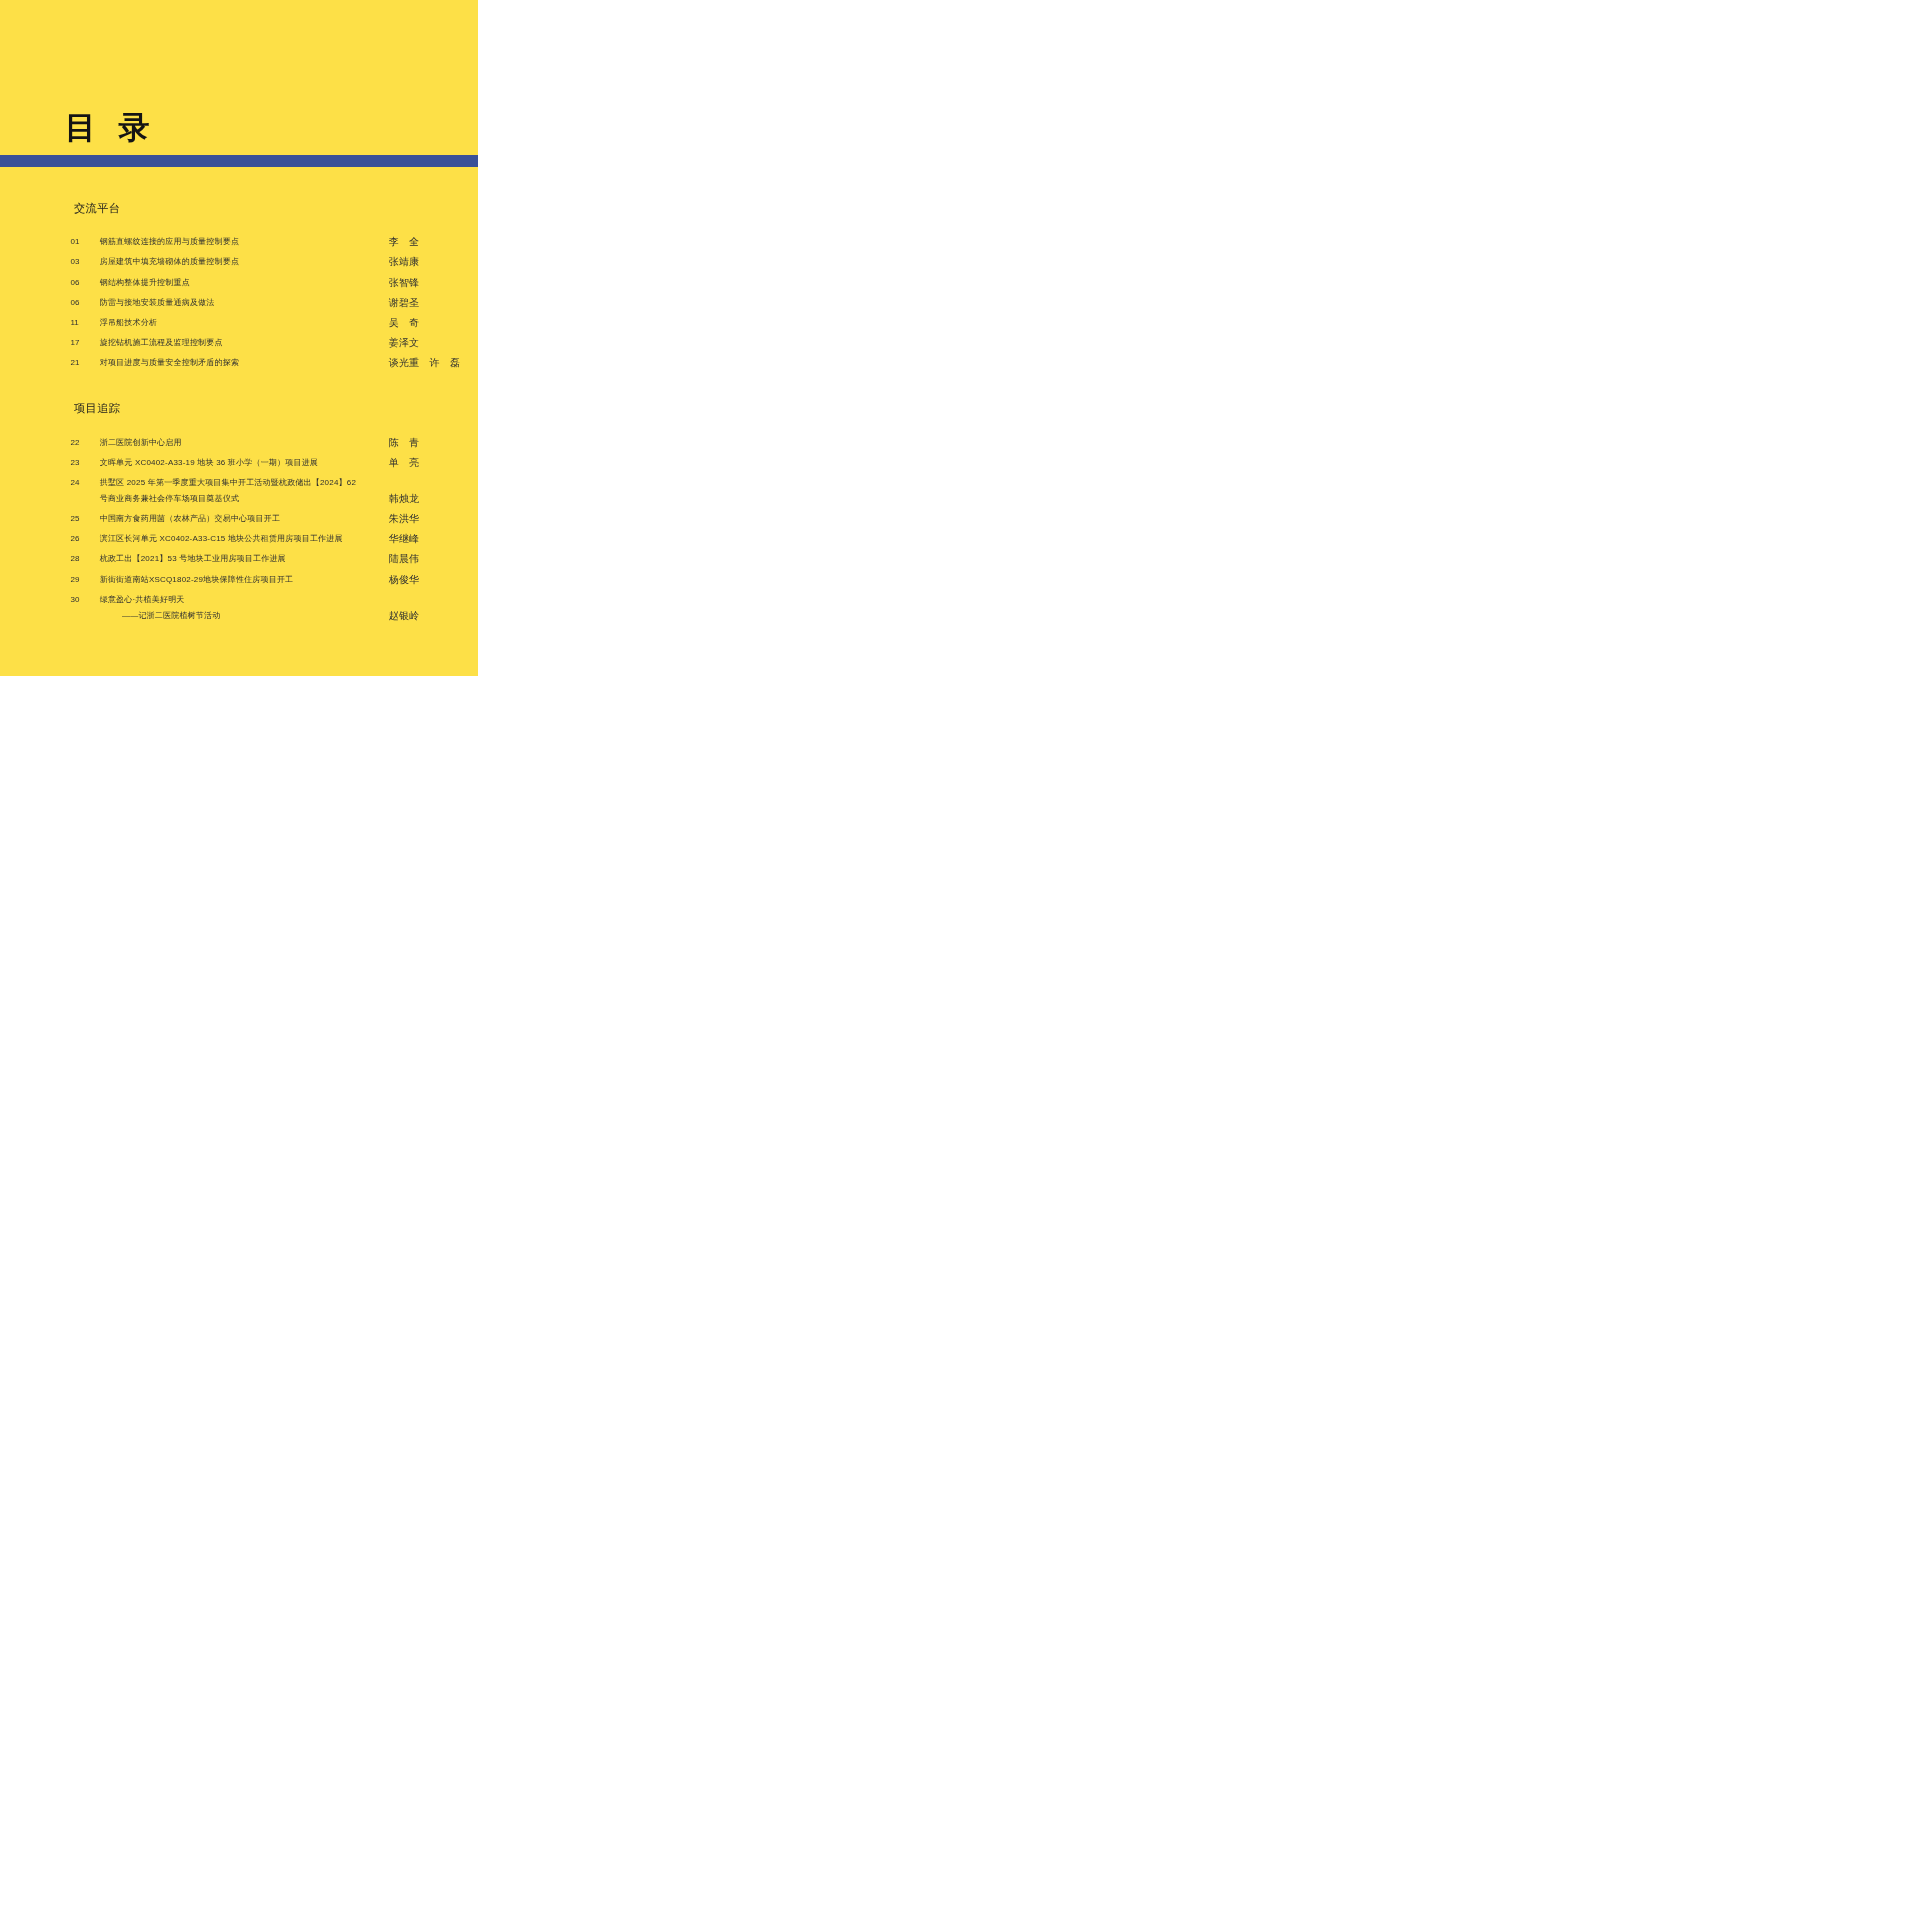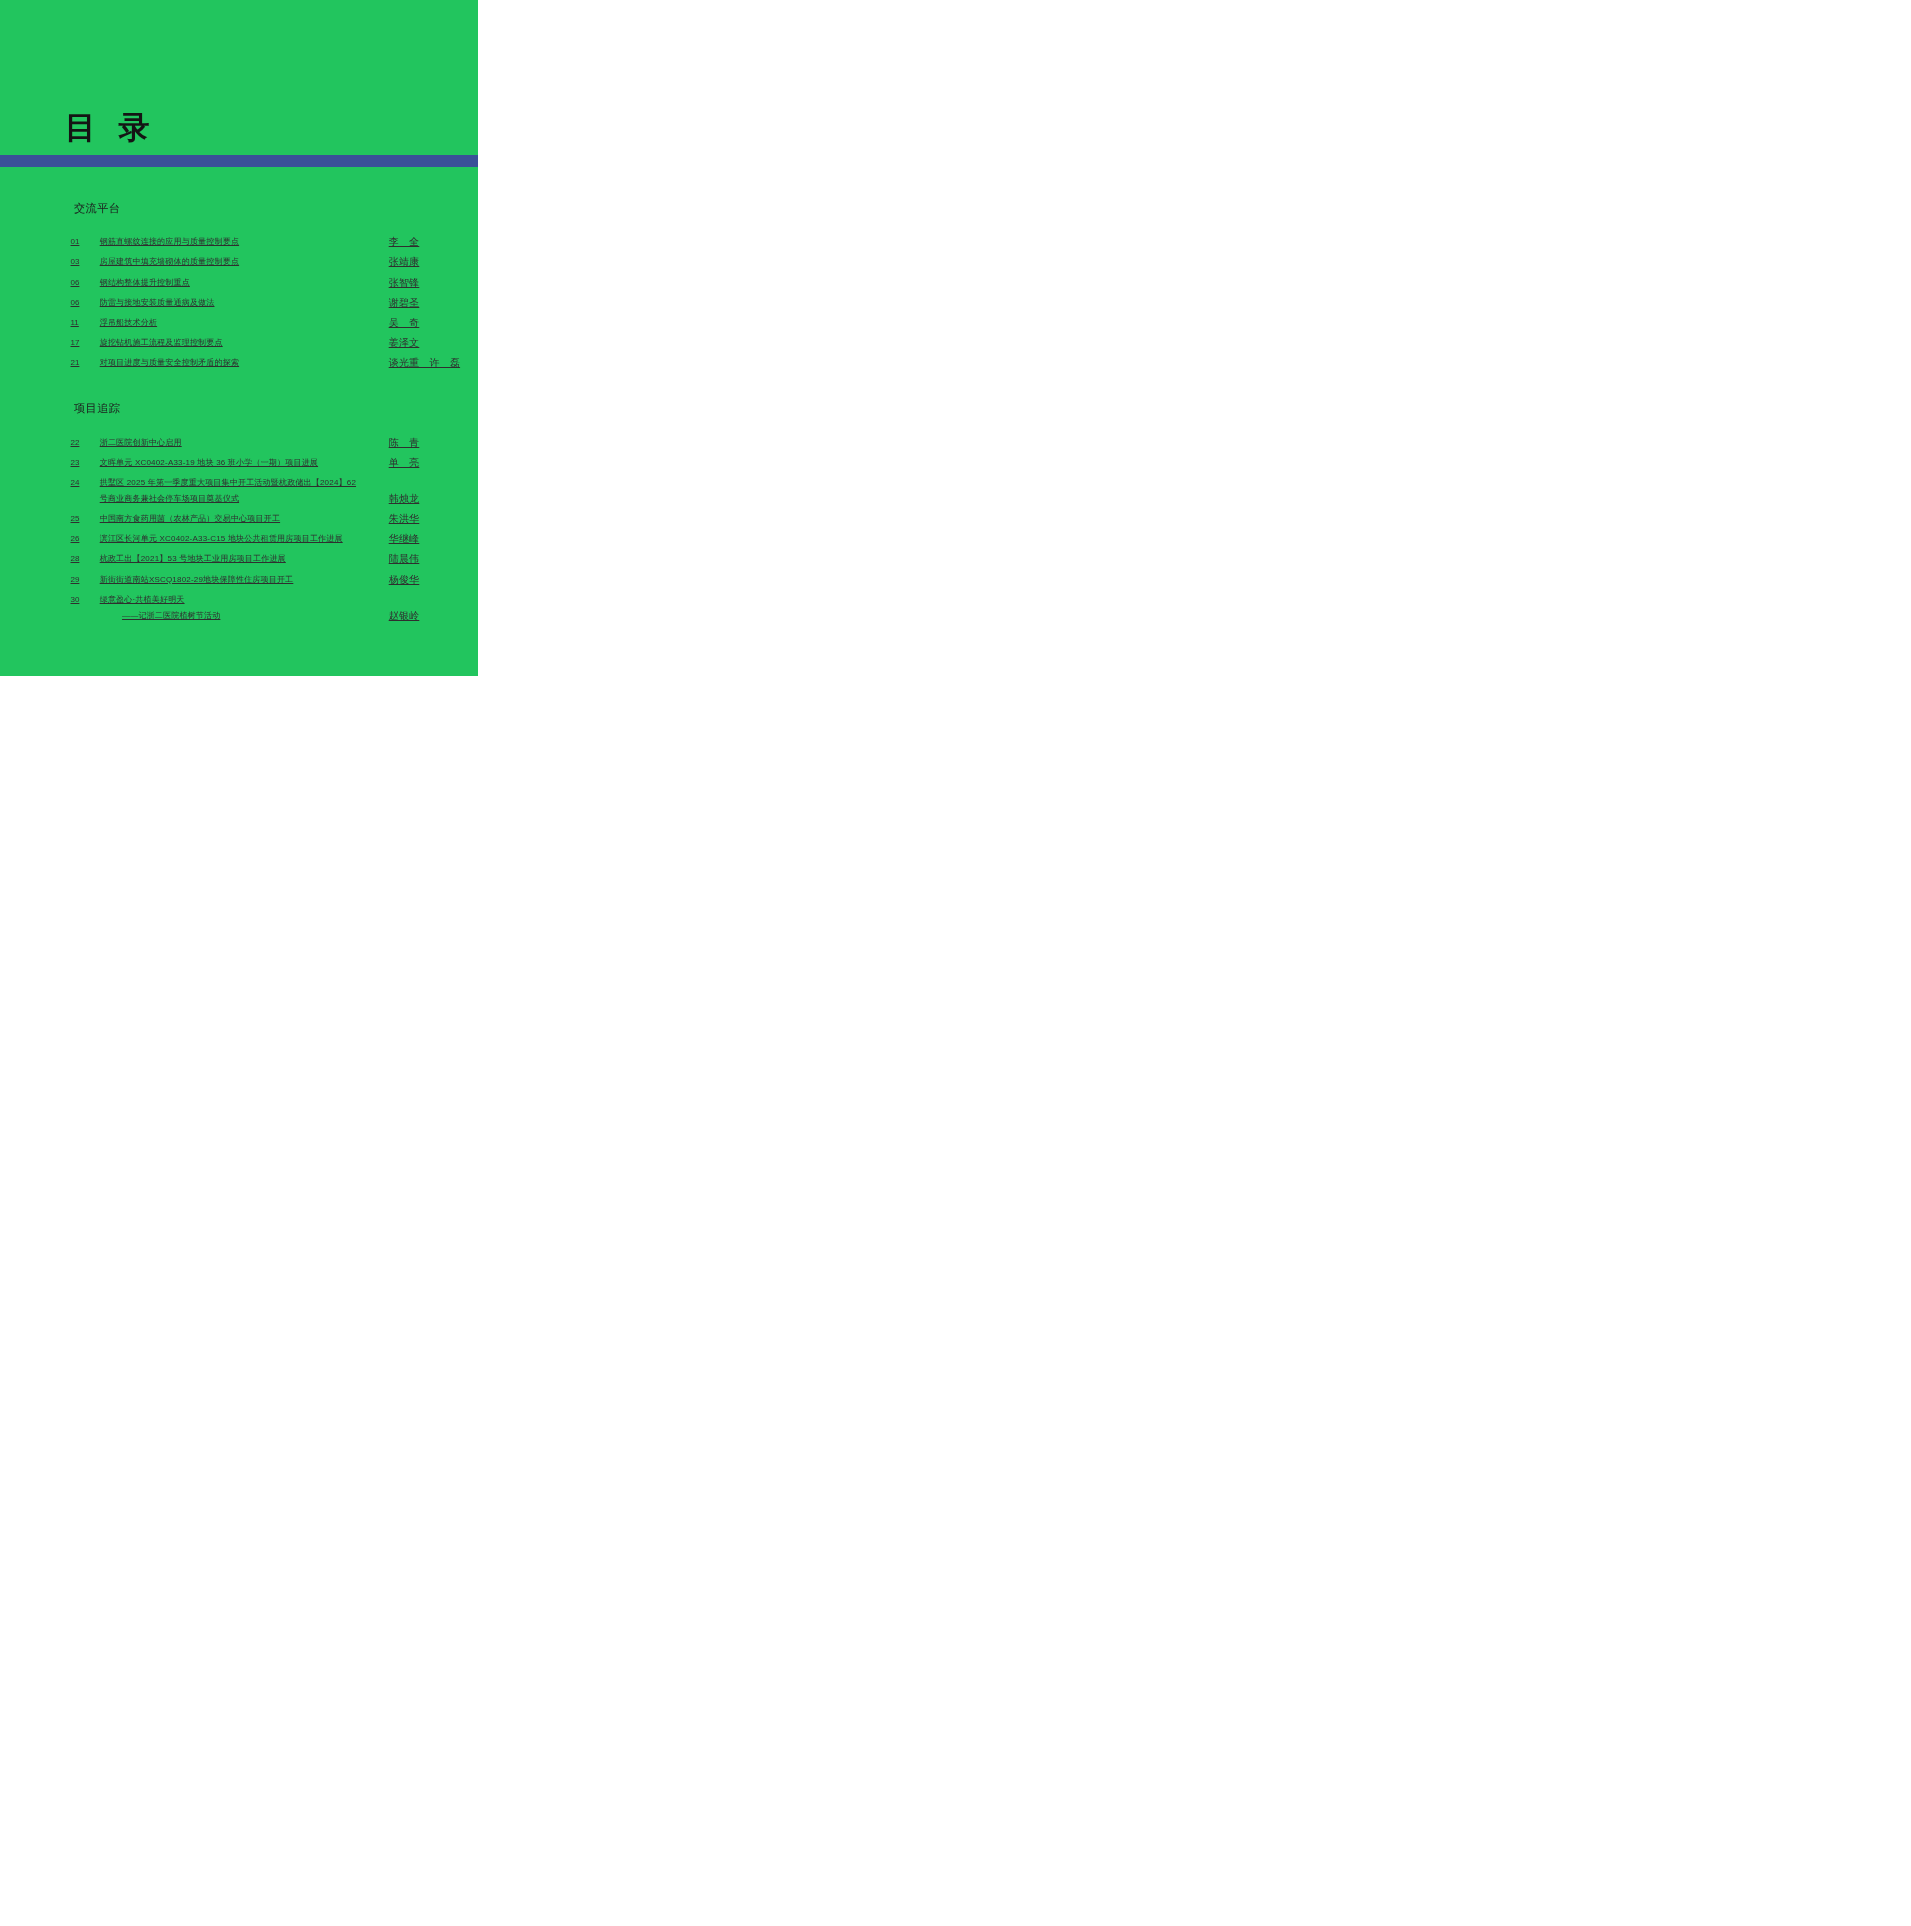--- a/index.html
+++ b/index.html
@@ -1,20 +1,20 @@
 <!DOCTYPE html>
 <html style="font-size:6.2px"><head>
 <meta charset="utf-8">
 <style>
   html, body { margin: 0; padding: 0; background: #ffffff; }
   .page {
     position: relative;
     width: 478px;
     height: 676px;
-    background: #22c55e;
+    background: #fde047;
     overflow: hidden;
     font-family: "Liberation Sans", sans-serif;
     color: #2f2f2f;
   }
   .doc-title {
     position: absolute;
     left: 65px;
     top: 109px;
     font-family: "DejaVu Serif", "Liberation Serif", serif;
     font-size: 31px;
@@ -45,21 +45,20 @@
     color: #1c1c1c;
     letter-spacing: 0.4px;
     margin: 0 0 20px 17px;
   }
   .section + .section .section-heading { margin-top: 32px; }
   .entries { }
   .entry {
     display: flex;
     align-items: flex-end;
     margin-bottom: 4.2px;
-    text-decoration: underline;
   }
   .num {
     align-self: flex-start;
     width: 9.2px;
     margin-left: 13.5px;
     font-size: 8px;
     line-height: 16px;
     color: #303030;
     flex: none;
   }

